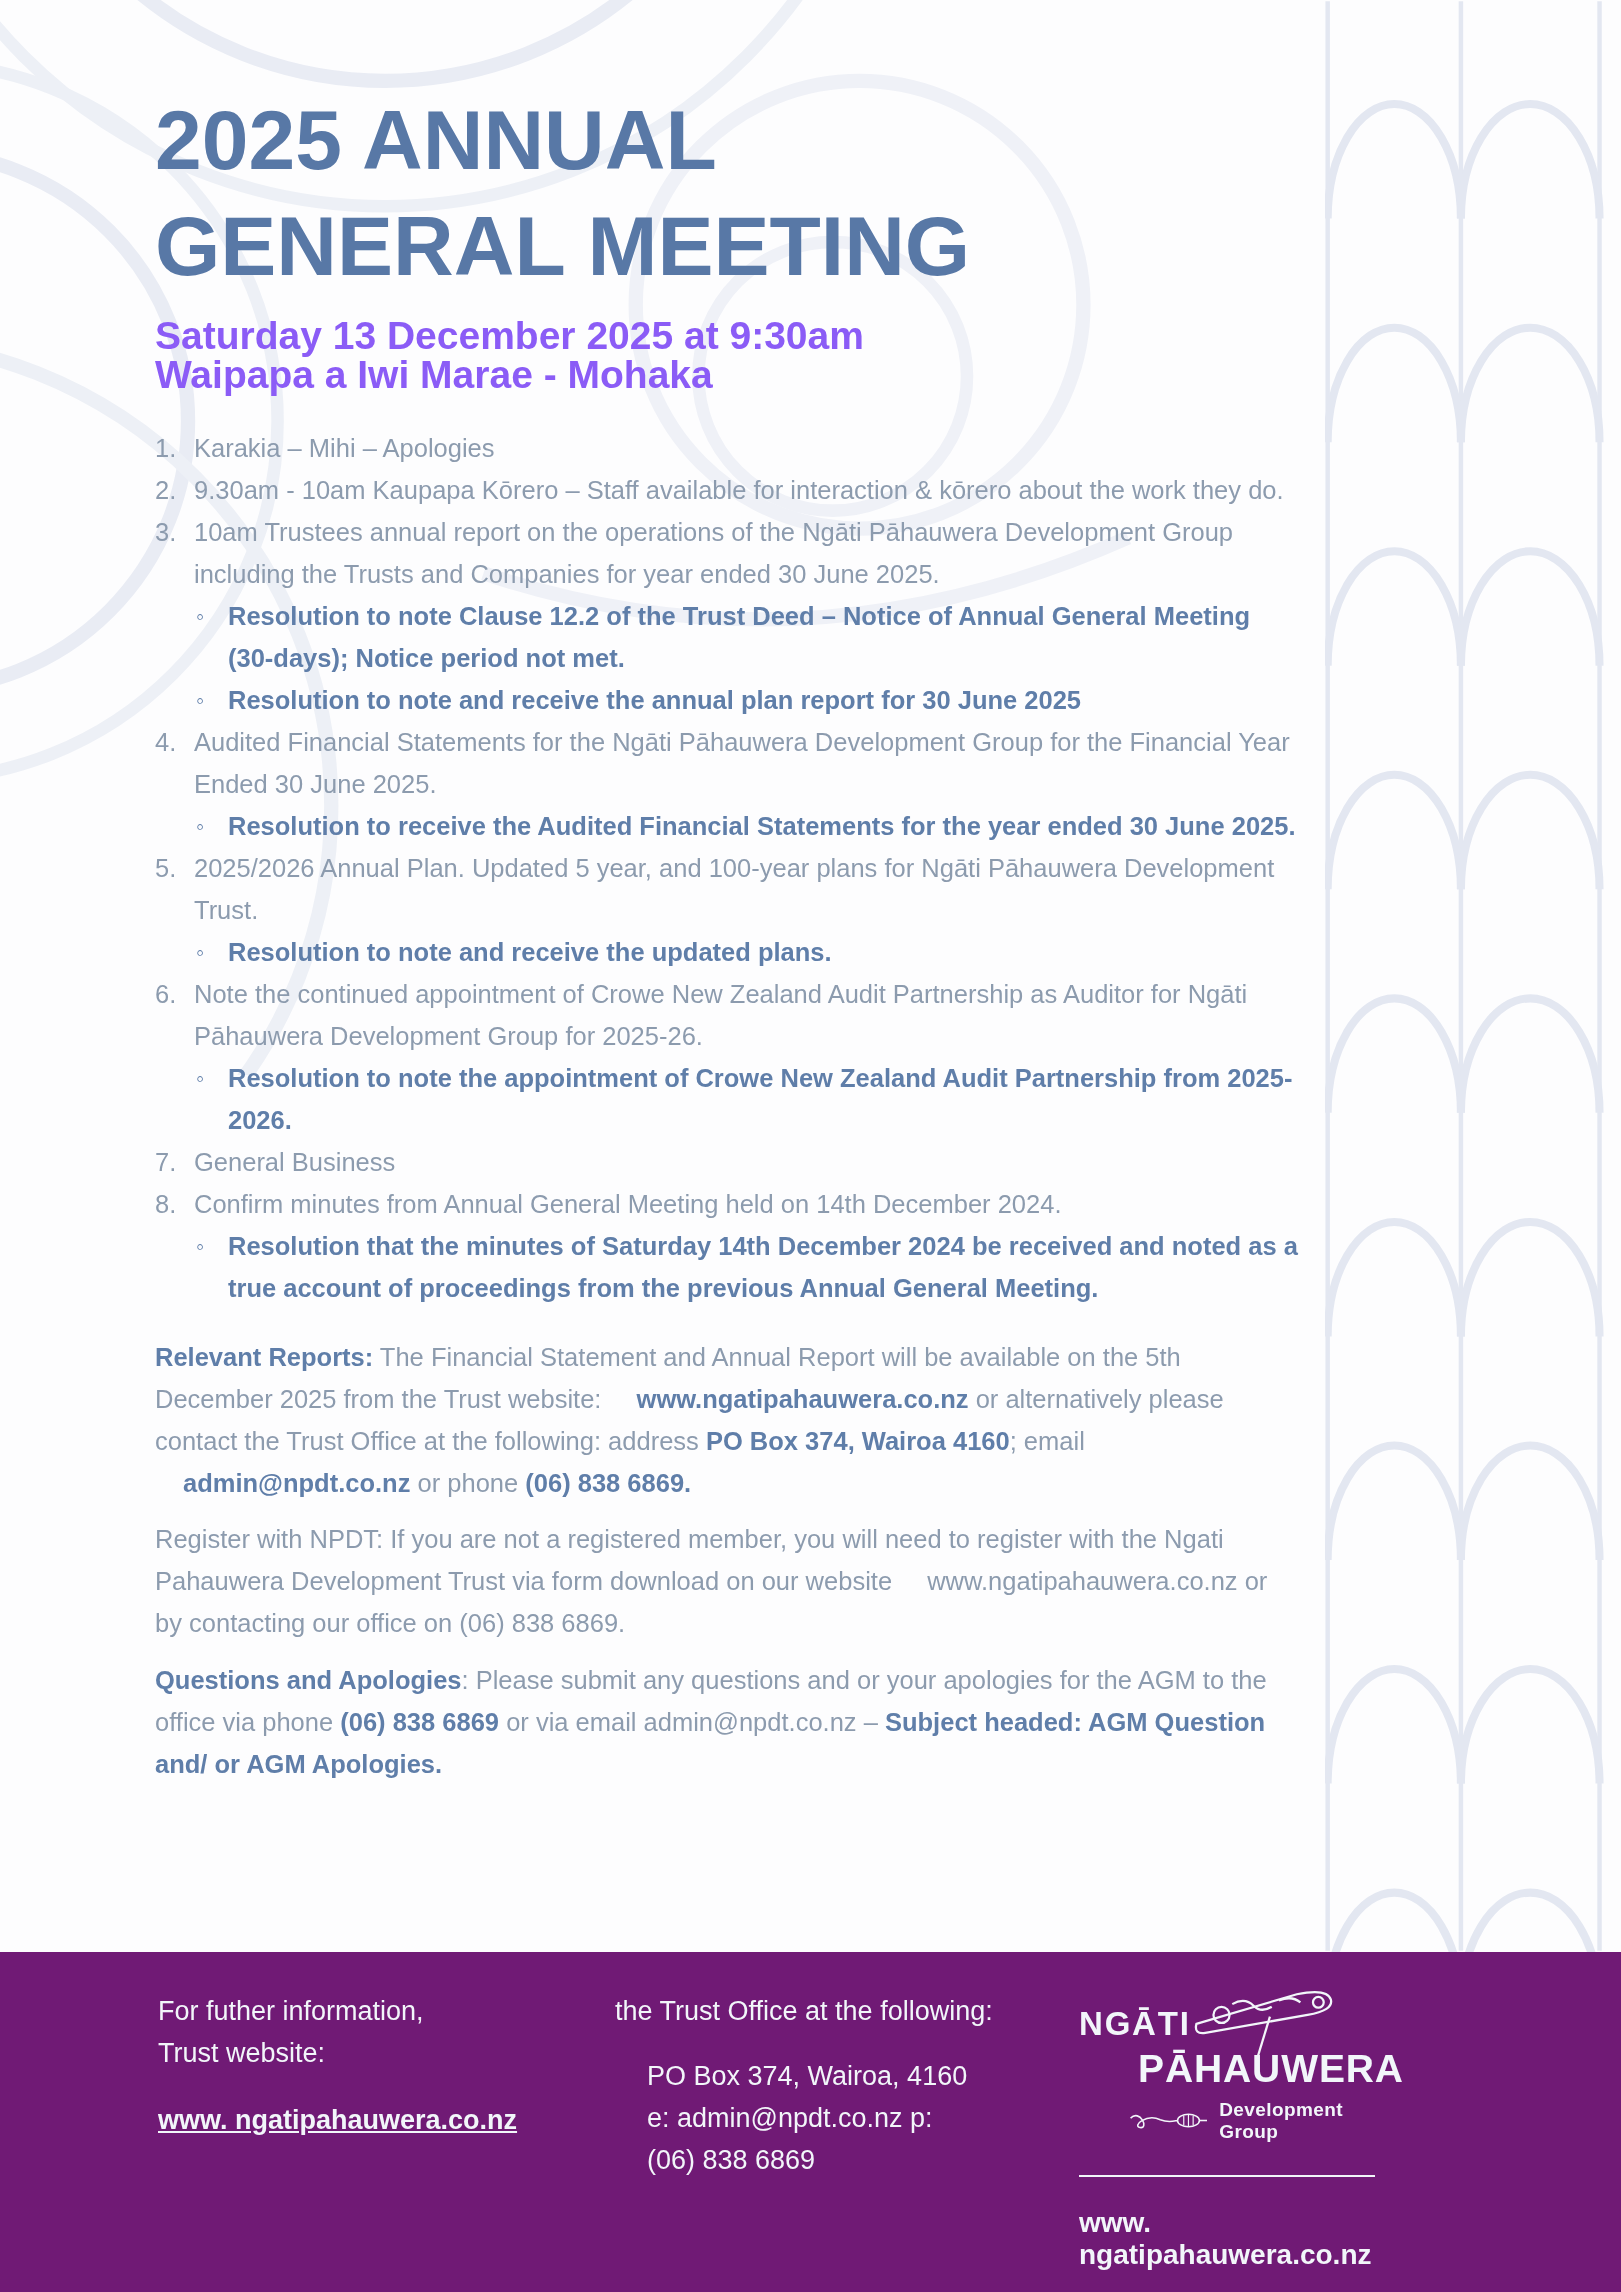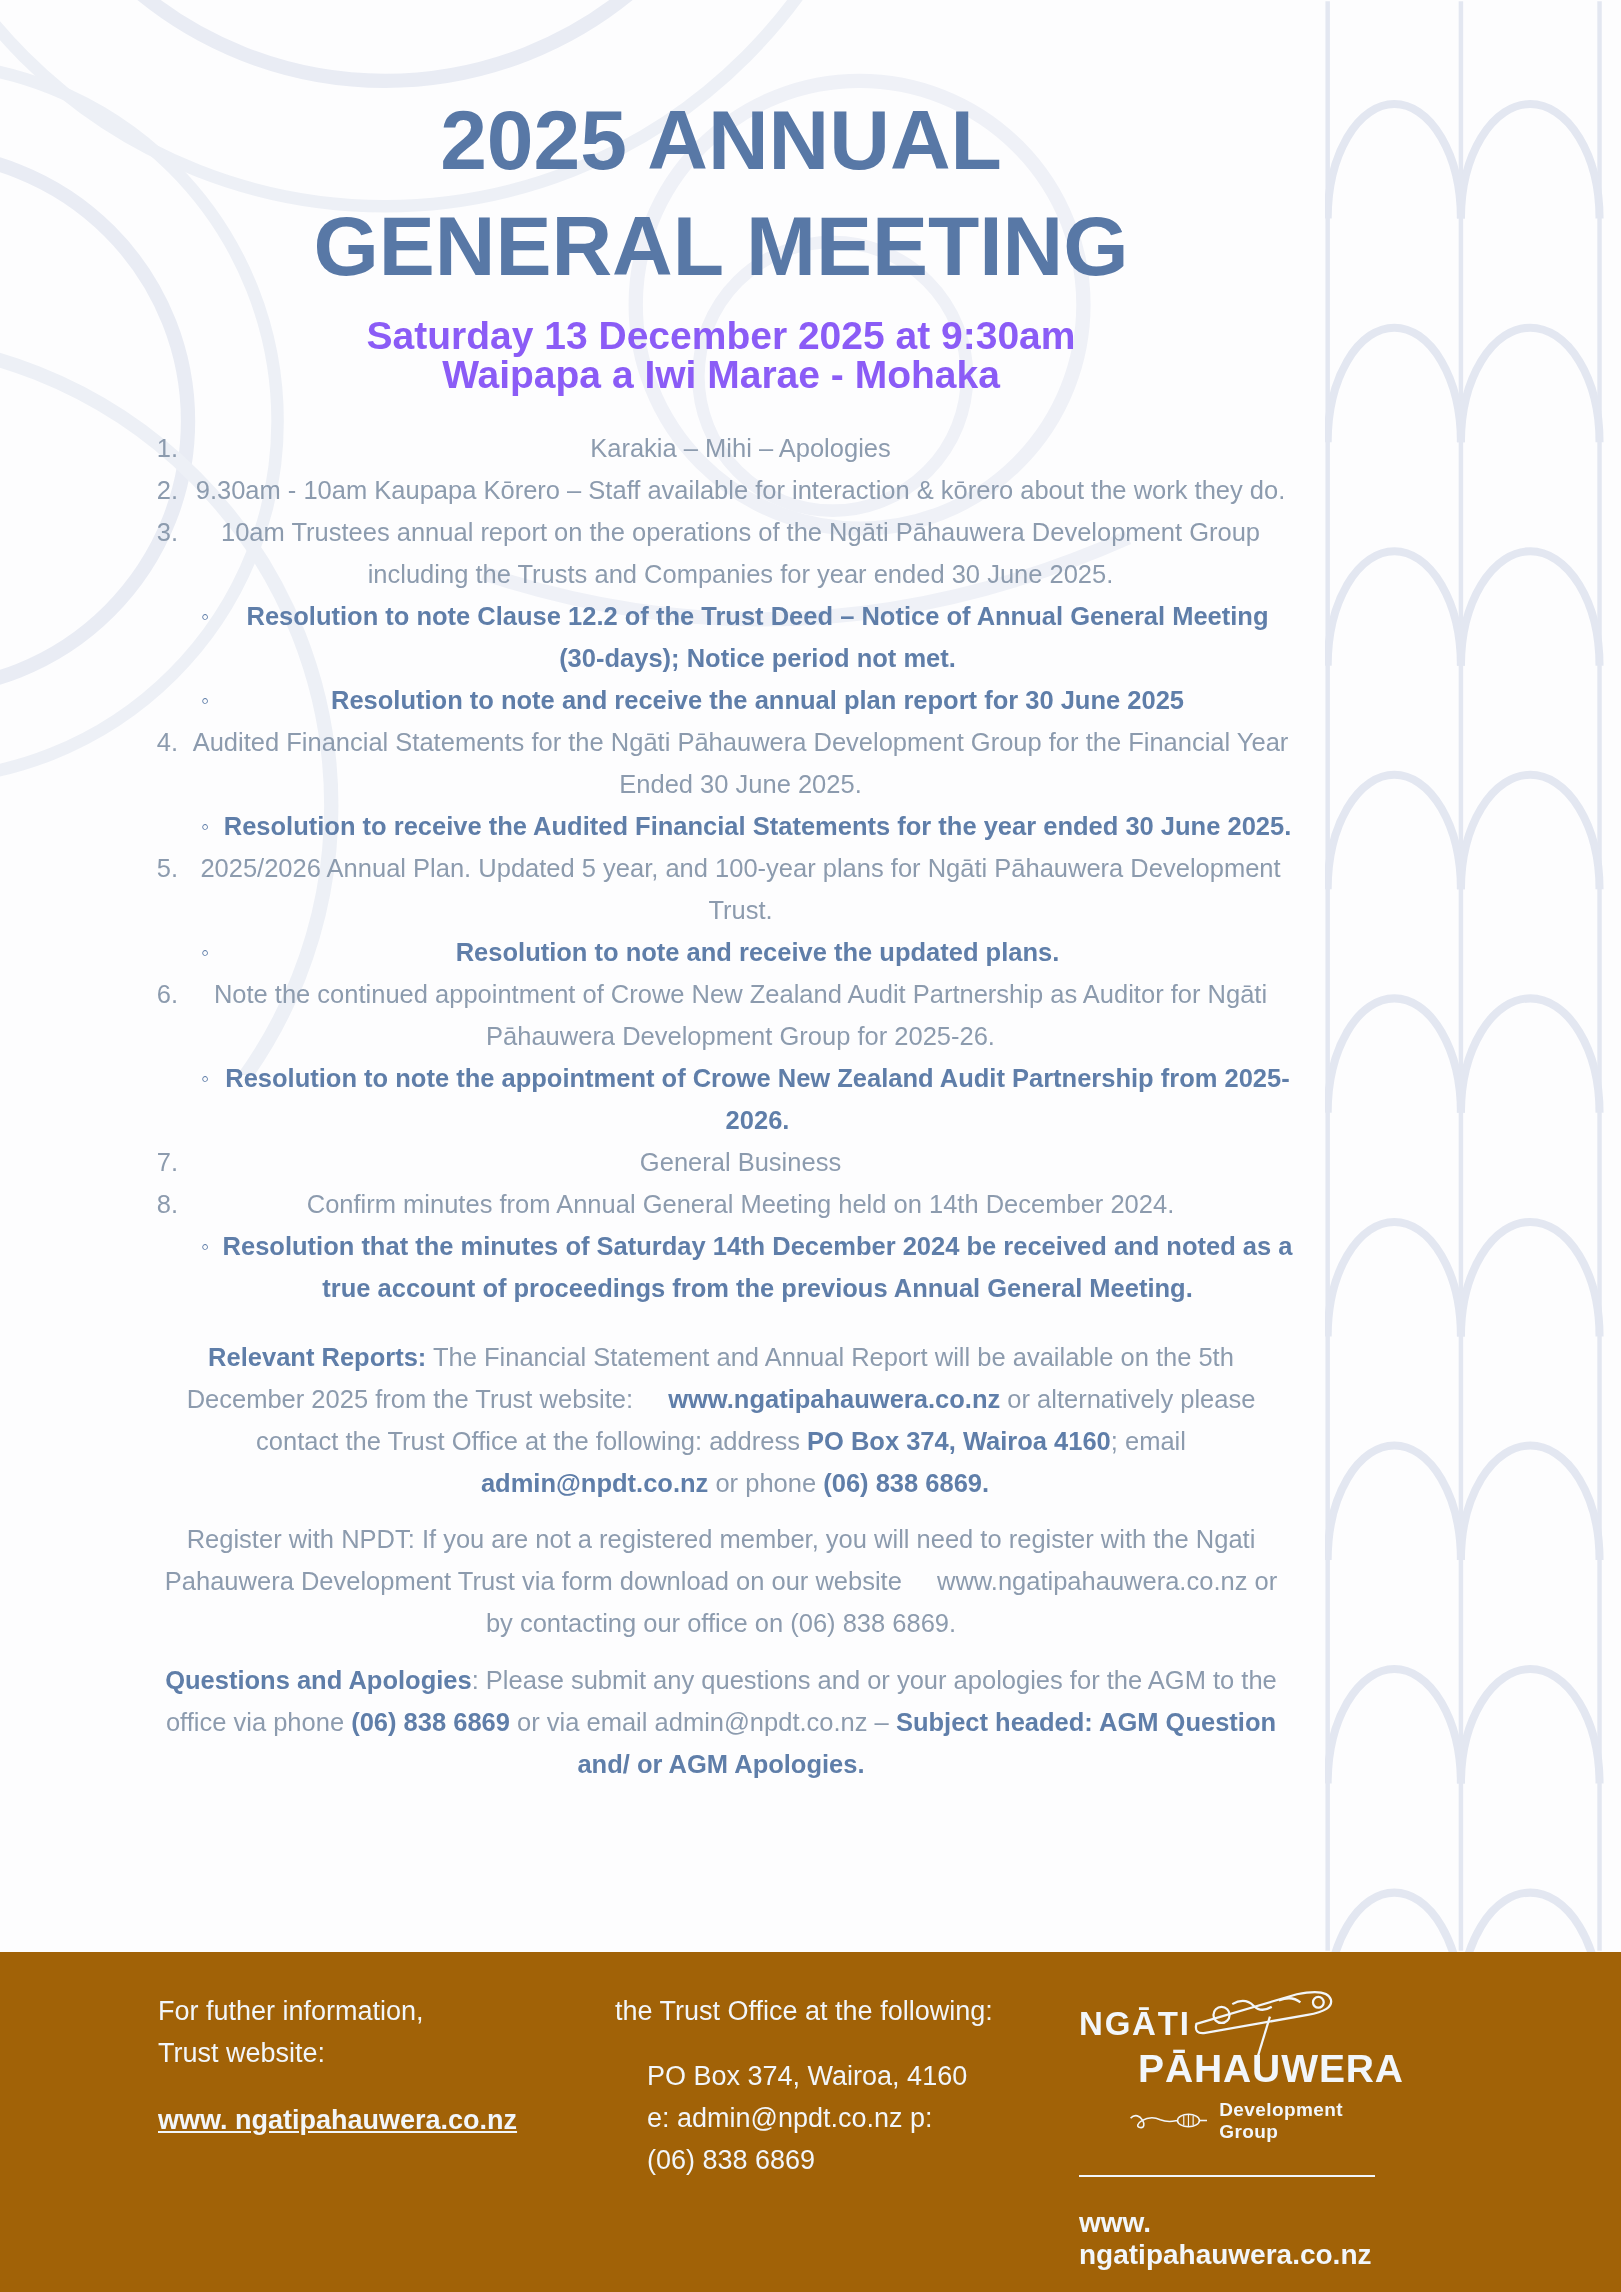--- a/index.html
+++ b/index.html
@@ -5,21 +5,21 @@
   html,body{margin:0;padding:0;background:#ffffff;}
   .page{
     position:relative; width:1622px; height:2293px; overflow:hidden;
     background:#fdfdfe;
     font-family:"Liberation Sans","DejaVu Sans",sans-serif;
   }
   
   .deco-left{position:absolute; left:0; top:0; z-index:0;}
   .deco-right{position:absolute; left:1325px; top:0; z-index:0;}
   
-  .content{position:absolute; left:148px; top:88px; width:1146px; z-index:2;text-align:center;}
+  .content{position:absolute; left:155px; top:88px; width:1146px; z-index:2;}
   .title{
     color:#5878a6; font-size:84px; font-weight:700; line-height:1.26;
     letter-spacing:0px;
   }
   .subtitle{
     color:#8b5cf6; font-size:39px; font-weight:700; line-height:1.02;
     margin-top:16px;
   }
   .agenda{margin-top:32px; font-size:25.5px; line-height:42px; color:#8c9bae;}
   .agenda-item{display:flex;}
@@ -28,21 +28,21 @@
   .resolution{display:flex; padding-left:41px; color:#5f7ea9; font-weight:700;}
   .resolution .bullet{flex:0 0 32px; font-weight:400; font-size:23px;}
   .resolution .rtxt{flex:1;}
   .paras{margin-top:27px; font-size:25.5px; line-height:42px; color:#8c9bae;}
   .para{margin-bottom:14.3px;}
   .para .b{font-weight:700; color:#5f7ea9;}
   .para .u{margin-left:28px;}
   
   .footer{
     position:absolute; left:0; top:1952px; width:1622px; height:340px;
-    background:#a16207; z-index:3; color:#f2f6fa;
+    background:#701a75; z-index:3; color:#f2f6fa;
   }
   .fcol1{position:absolute; left:158px; top:38px; font-size:27px; line-height:42px;}
   .fcol1 .flink{display:inline-block; margin-top:25px; font-weight:700; text-decoration:underline;}
   .fcol2{position:absolute; left:615px; top:38px; font-size:27px; line-height:42px;}
   .fcol2 .addr{margin-top:23px;margin-left:32px;}
   .logo{position:absolute; left:1079px; top:36px; width:304px;}
   .logo-row1{display:flex; align-items:flex-end; }
   .logo-l1{font-size:33px; font-weight:700; letter-spacing:1.8px; line-height:1;}
   .logo-l2{font-size:39px; font-weight:700; letter-spacing:0.9px; line-height:1; margin:9px 0 0 59px;}
   .logo-row2{display:flex; align-items:center; gap:12px; margin:10.7px 0 0 50px;}

